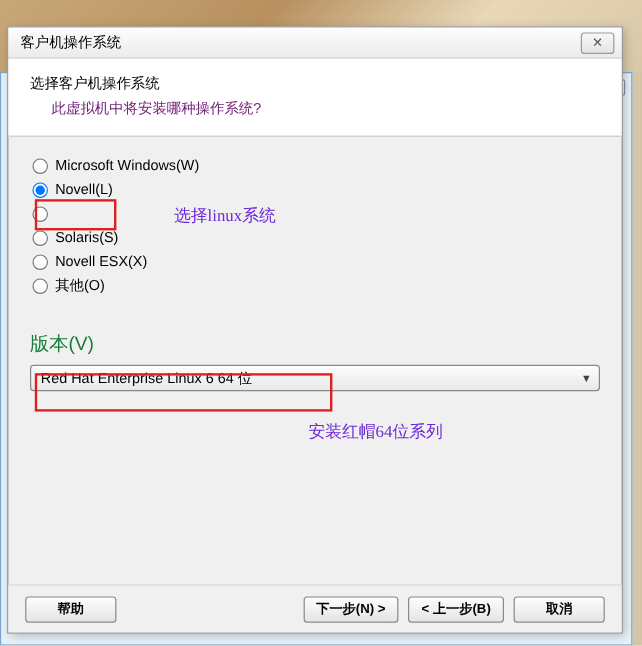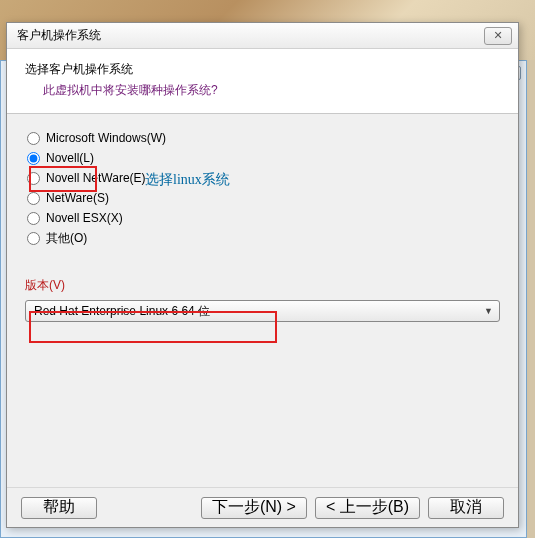--- a/index.html
+++ b/index.html
@@ -66,60 +66,61 @@
   .group-label { font-size: 12px; color: #000; margin-bottom: 8px; }
   .radios { margin-bottom: 29px; }
   .radio-row {
     display: flex; align-items: center;
     height: 20px;
     padding-left: 2px;
     cursor: pointer;
   }
   .radio-row input { margin-right: 6px; cursor: pointer; }
   .radio-row label { cursor: pointer; }
-  .version-label { font-size: 12px; color: #b91c1c; margin-bottom: 6px; }
+  .version-label { font-size: 16px; color: #15803d; margin-bottom: 6px; }
   .dropdown {
     width: 100%; height: 22px;
     background: linear-gradient(#fdfdfd, #e8e8e8);
     border: 1px solid #888;
     border-radius: 3px;
     display: flex; align-items: center; justify-content: space-between;
     padding: 0 6px 0 8px;
     cursor: pointer;
   }
   .dropdown-arrow { font-size: 9px; color: #444; }
   .hl-box {
     position: absolute; border: 2px solid #e02020; pointer-events: none;
   }
   .hl1 { top: 143px; left: 22px; width: 68px; height: 26px; }
   .hl2 { top: 288px; left: 22px; width: 248px; height: 32px; }
   .ann {
-    position: absolute; color: #0369a1; font-size: 14px; font-family: "SimSun", serif;
+    position: absolute; color: #6d28d9; font-size: 14px; font-family: "SimSun", serif;
     pointer-events: none;
   }
   .ann1 { top: 148px; left: 138px; }
   .ann2 { top: 328px; left: 250px; }
   .footer {
     position: absolute; bottom: 0; left: 0; right: 0;
     height: 40px;
     background: #f0f0f0;
     border-top: 1px solid #d8d8d8;
     display: flex; align-items: center;
     padding: 0 14px;
   }
   .btn {
     height: 22px;
     min-width: 76px;
     padding: 0 10px;
     background: linear-gradient(#fdfdfd, #e4e4e4);
     border: 1px solid #8a8a8a;
     border-radius: 3px;
-    font-size: 16px;
+    font-size: 11px;
     display: flex; align-items: center; justify-content: center;
     cursor: pointer;
+    font-weight: bold;
   }
   .footer-spacer { flex: 1; }
   .footer .btn + .btn { margin-left: 8px; }
 </style>
 </head>
 <body>
 
 <div class="bg-img"></div>
 <div class="bg-win"></div>
 <div class="bg-close">✕</div>
@@ -144,25 +145,24 @@
       <div class="radio-row">
         <input type="radio" name="os" style="">
         <label>Microsoft Windows(W)</label>
       </div>
       <div class="radio-row">
         <input type="radio" name="os" checked="" style="">
         <label>Novell(L)</label>
       </div>
       <div class="radio-row">
         <input type="radio" name="os" style="">
-        <label>Novell NetWare(E)</label>
       </div>
       <div class="radio-row">
         <input type="radio" name="os" style="">
-        <label>NetWare(S)</label>
+        <label>Solaris(S)</label>
       </div>
       <div class="radio-row">
         <input type="radio" name="os" style="">
         <label>Novell ESX(X)</label>
       </div>
       <div class="radio-row">
         <input type="radio" name="os" style="">
         <label>其他(O)</label>
       </div>
     </div>
@@ -178,13 +178,14 @@
     <div class="btn">帮助</div>
     <div class="footer-spacer"></div>
     <div class="btn">下一步(N) &gt;</div>
     <div class="btn">&lt; 上一步(B)</div>
     <div class="btn">取消</div>
   </div>
 
   <div class="hl-box hl1"></div>
   <div class="hl-box hl2"></div>
   <div class="ann ann1">选择linux系统</div>
+  <div class="ann ann2">安装红帽64位系列</div>
 </div>
 
 </body></html>

